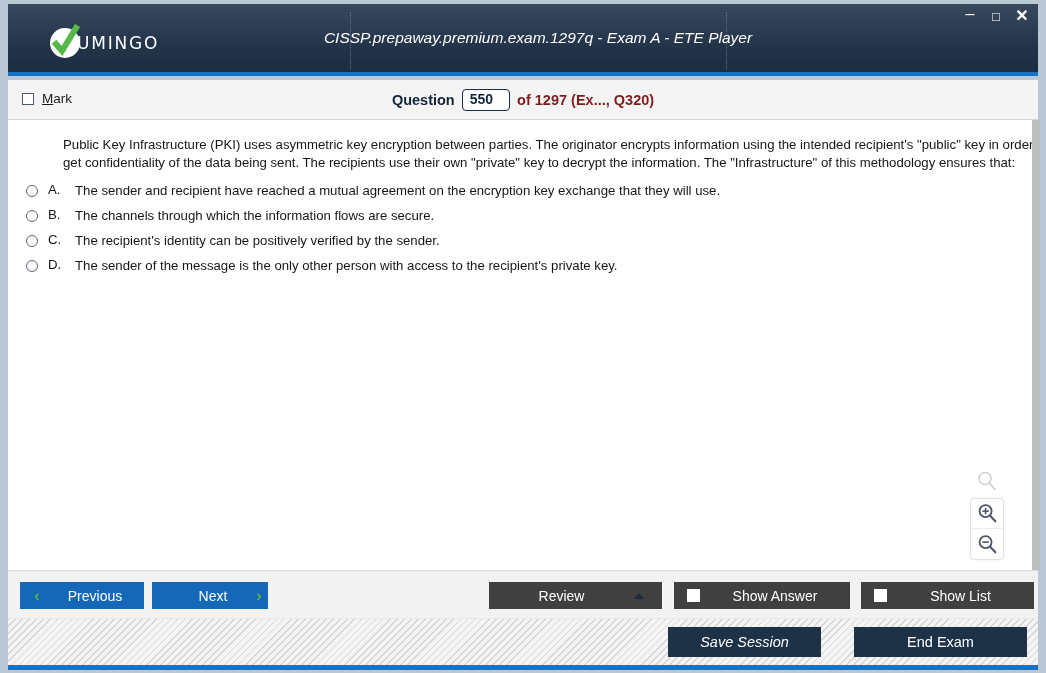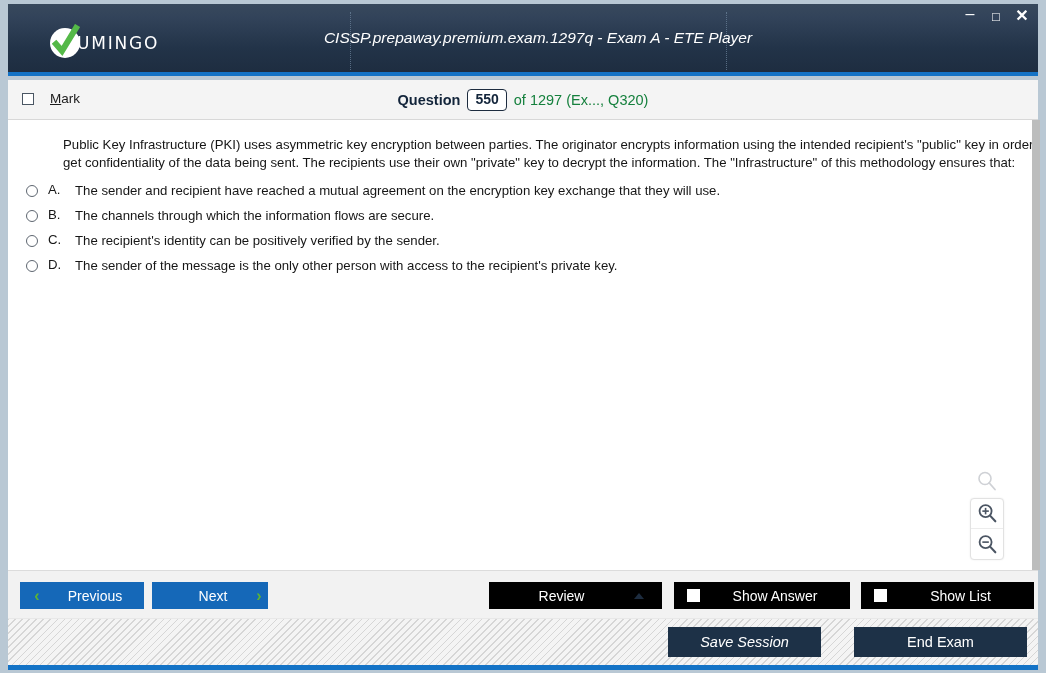--- a/index.html
+++ b/index.html
@@ -101,21 +101,21 @@
   #status-bar {
     position: absolute;
     left: 8px; top: 80px;
     width: 1030px; height: 40px;
     background: #f4f4f4;
     border-bottom: 1px solid #d8d8d8;
   }
   #mark-group {
     position: absolute;
     left: 14px; top: 11px;
-    display: flex; align-items: center; gap: 16px;
+    display: flex; align-items: center; gap: 8px;
   }
   #mark-checkbox {
     width: 12px; height: 12px;
     border: 1px solid #4a5663;
     background: #ffffff;
     display: inline-block;
   }
   #mark-label {
     font-size: 13.5px;
     color: #1c1c1c;
@@ -127,28 +127,28 @@
     left: 0; top: 0;
     width: 1030px; height: 40px;
     display: flex; align-items: center; justify-content: center;
     gap: 7px;
     font-size: 14.5px;
   }
   #q-word { font-weight: bold; color: #12243a; }
   #q-number-box {
     border: 1.4px solid #1d2c3f;
     border-radius: 4px;
-    padding: 1px 7px 2px 7px;
+    padding: 1px 16px 2px 7px;
     font-weight: bold;
     color: #12243a;
     font-size: 14px;
     background: #ffffff;
     line-height: 1.15;
   }
-  #q-of-total { color: #15803d; font-weight: normal; }
+  #q-of-total { color: #7f1d1d; font-weight: bold; }
 
   
   #content-panel {
     position: absolute;
     left: 8px; top: 120px;
     width: 1024px; height: 450px;
     background: #ffffff;
     overflow: hidden;
   }
   #content-gutter {
@@ -258,21 +258,21 @@
     width: 18px;
     text-align: center;
     flex: 0 0 auto;
   }
   .nav-label { flex: 1 1 auto; text-align: center; }
 
   .amber-btn {
     position: absolute;
     top: 11px;
     height: 27px;
-    background: #000000;
+    background: #404040;
     color: #ffffff;
     font-size: 14px;
     display: flex; align-items: center;
     cursor: default;
     border: none;
     font-family: "Liberation Sans", sans-serif;
   }
   #btn-review      { left: 481px; width: 173px; }
   #btn-show-answer { left: 666px; width: 176px; }
   #btn-show-list   { left: 853px; width: 173px; }

